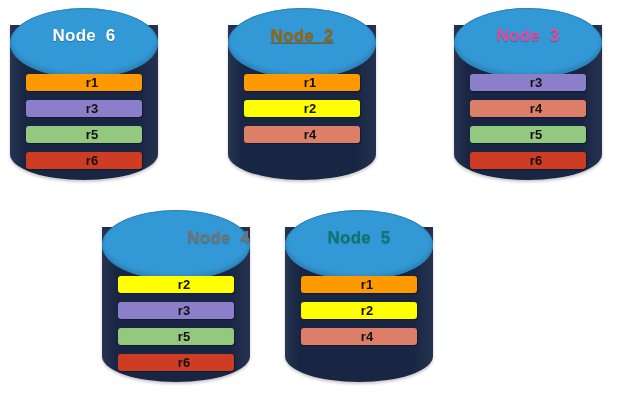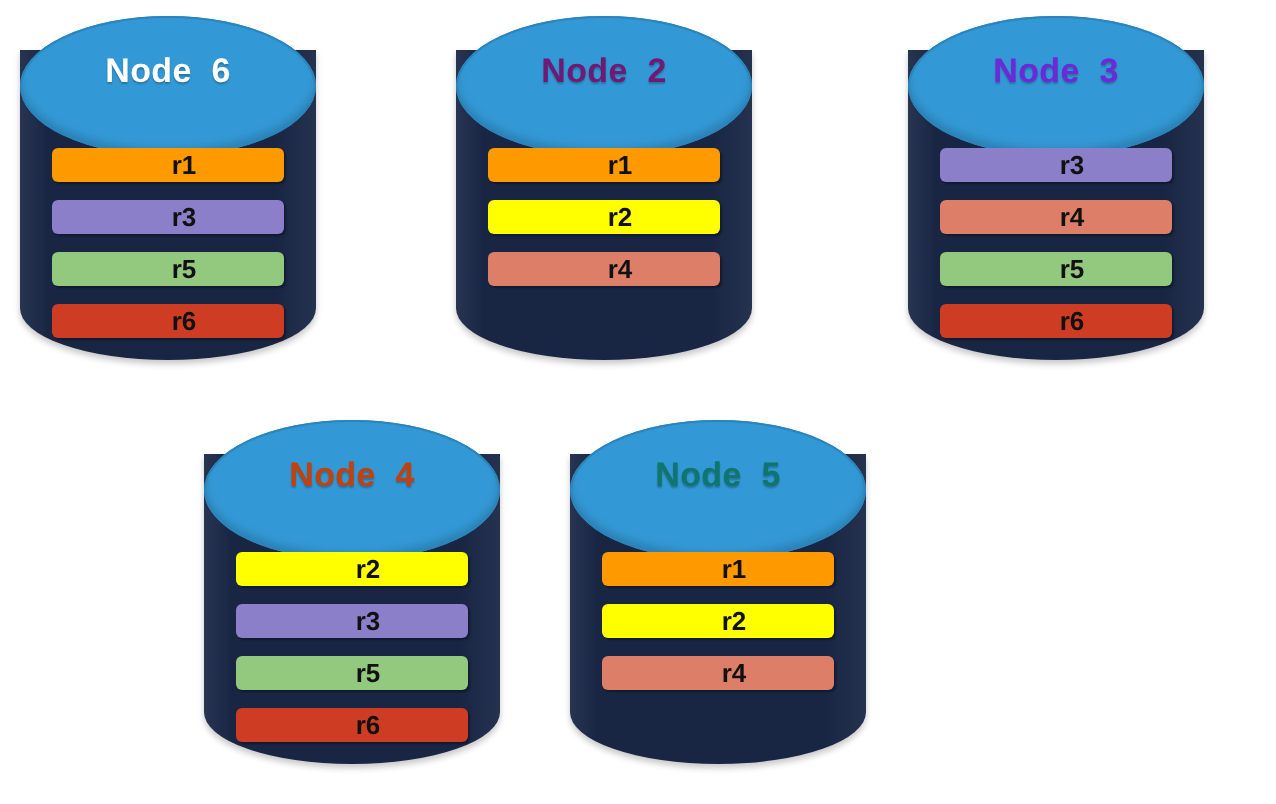--- a/index.html
+++ b/index.html
@@ -129,50 +129,50 @@
           <div class="bar" style="background: rgb(206, 61, 35); color: rgb(17, 17, 17);">r6</div>
         </div>
       </div>
     </div>
     <div class="node" style="left: 228px; top: 8px;">
       <div class="cyl">
         <div class="cyl-body" style="background: rgb(24, 38, 68);"></div>
         <div class="cyl-shade"></div>
         <div class="cyl-top" style="background: rgb(51, 153, 214);"></div>
         <div class="cyl-top-rim"></div>
-        <div class="node-label" style="color: #701a75;">Node  2</div>
+        <div class="node-label" style="color: #a16207; text-decoration: underline;">Node  2</div>
         <div class="bars">
           <div class="bar" style="background: rgb(255, 153, 0); color: rgb(17, 17, 17);">r1</div>
           <div class="bar" style="background: rgb(255, 255, 0); color: rgb(17, 17, 17);">r2</div>
           <div class="bar" style="background: rgb(221, 127, 104); color: rgb(17, 17, 17);">r4</div>
         </div>
       </div>
     </div>
     <div class="node" style="left: 454px; top: 8px;">
       <div class="cyl">
         <div class="cyl-body" style="background: rgb(24, 38, 68);"></div>
         <div class="cyl-shade"></div>
         <div class="cyl-top" style="background: rgb(51, 153, 214);"></div>
         <div class="cyl-top-rim"></div>
-        <div class="node-label" style="color: #6d28d9;">Node  3</div>
+        <div class="node-label" style="color: #ec4899;">Node  3</div>
         <div class="bars">
           <div class="bar" style="background: rgb(140, 127, 201); color: rgb(17, 17, 17);">r3</div>
           <div class="bar" style="background: rgb(221, 127, 104); color: rgb(17, 17, 17);">r4</div>
           <div class="bar" style="background: rgb(147, 201, 127); color: rgb(17, 17, 17);">r5</div>
           <div class="bar" style="background: rgb(206, 61, 35); color: rgb(17, 17, 17);">r6</div>
         </div>
       </div>
     </div>
     <div class="node" style="left: 102px; top: 210px;">
       <div class="cyl">
         <div class="cyl-body" style="background: rgb(24, 38, 68);"></div>
         <div class="cyl-shade"></div>
         <div class="cyl-top" style="background: rgb(51, 153, 214);"></div>
         <div class="cyl-top-rim"></div>
-        <div class="node-label" style="color: #c2410c;">Node  4</div>
+        <div class="node-label" style="color: #737373; text-align: right;">Node  4</div>
         <div class="bars">
           <div class="bar" style="background: rgb(255, 255, 0); color: rgb(17, 17, 17);">r2</div>
           <div class="bar" style="background: rgb(140, 127, 201); color: rgb(17, 17, 17);">r3</div>
           <div class="bar" style="background: rgb(147, 201, 127); color: rgb(17, 17, 17);">r5</div>
           <div class="bar" style="background: rgb(206, 61, 35); color: rgb(17, 17, 17);">r6</div>
         </div>
       </div>
     </div>
     <div class="node" style="left: 285px; top: 210px;">
       <div class="cyl">

